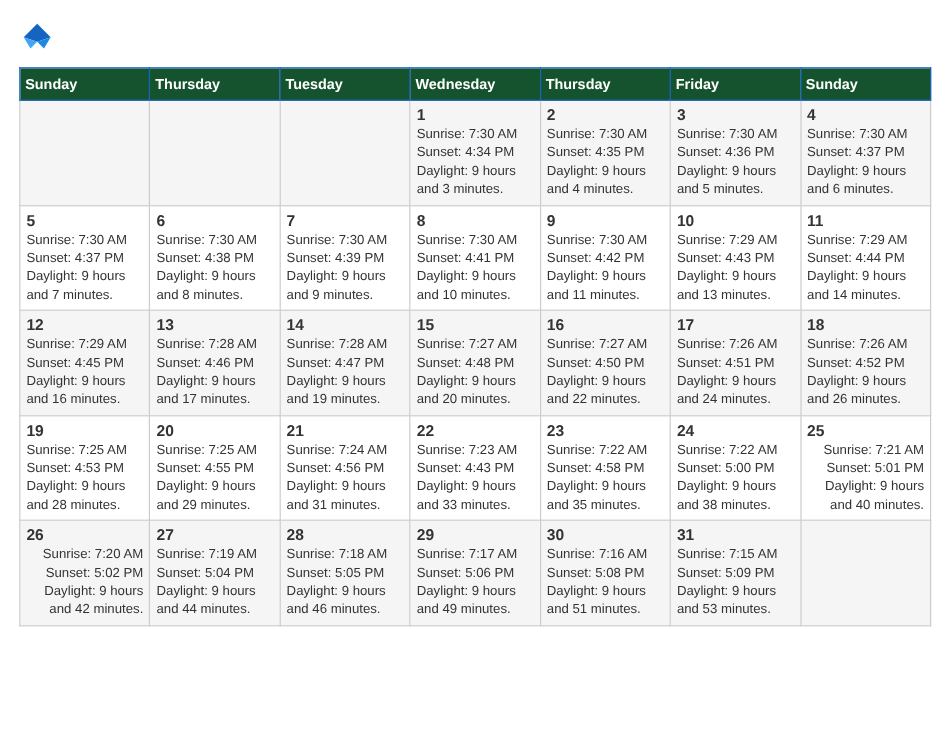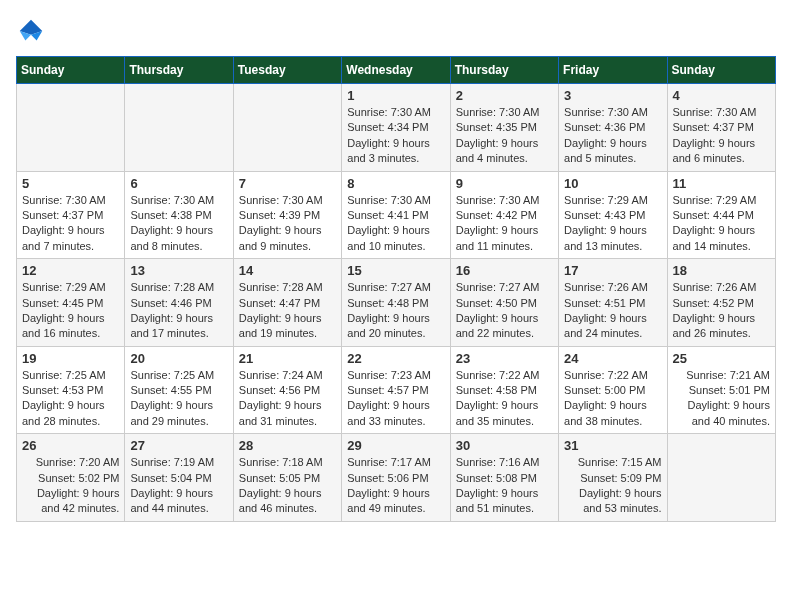--- a/index.html
+++ b/index.html
@@ -253,21 +253,21 @@
         </td>
         <td>
           <span class="day-num">21</span>
           <div class="day-info" style="white-space: pre-line;">Sunrise: 7:24 AM
 Sunset: 4:56 PM
 Daylight: 9 hours and 31 minutes.</div>
         </td>
         <td>
           <span class="day-num">22</span>
           <div class="day-info" style="white-space: pre-line;">Sunrise: 7:23 AM
-Sunset: 4:57 PM
+Sunset: 4:43 PM
 Daylight: 9 hours and 33 minutes.</div>
         </td>
         <td>
           <span class="day-num">23</span>
           <div class="day-info" style="white-space: pre-line;">Sunrise: 7:22 AM
 Sunset: 4:58 PM
 Daylight: 9 hours and 35 minutes.</div>
         </td>
         <td>
           <span class="day-num">24</span>
@@ -308,20 +308,20 @@
 Daylight: 9 hours and 49 minutes.</div>
         </td>
         <td>
           <span class="day-num">30</span>
           <div class="day-info" style="white-space: pre-line;">Sunrise: 7:16 AM
 Sunset: 5:08 PM
 Daylight: 9 hours and 51 minutes.</div>
         </td>
         <td>
           <span class="day-num">31</span>
-          <div class="day-info" style="white-space: pre-line; text-align: right;">Sunrise: 7:15 AM
+          <div class="day-info" style="white-space: pre-line;">Sunrise: 7:15 AM
 Sunset: 5:09 PM
 Daylight: 9 hours and 53 minutes.</div>
         </td>
         <td class="empty"></td>
       </tr>
     </tbody>
 </table>
 
 </body></html>

